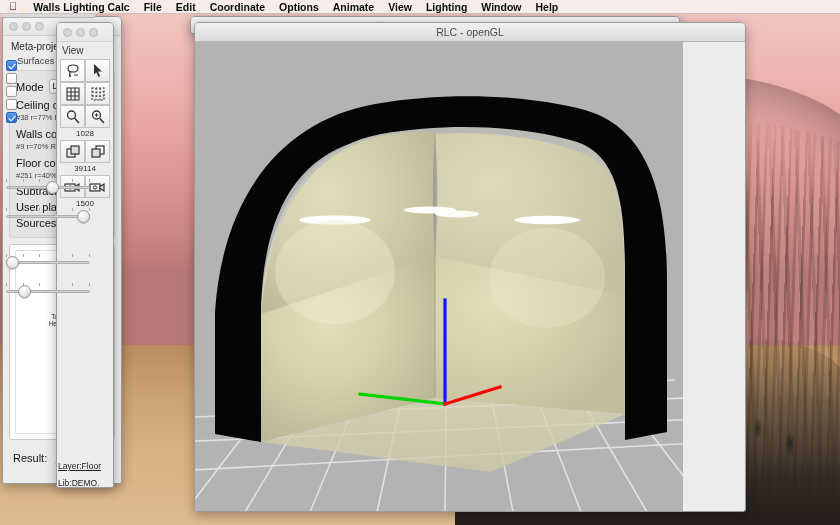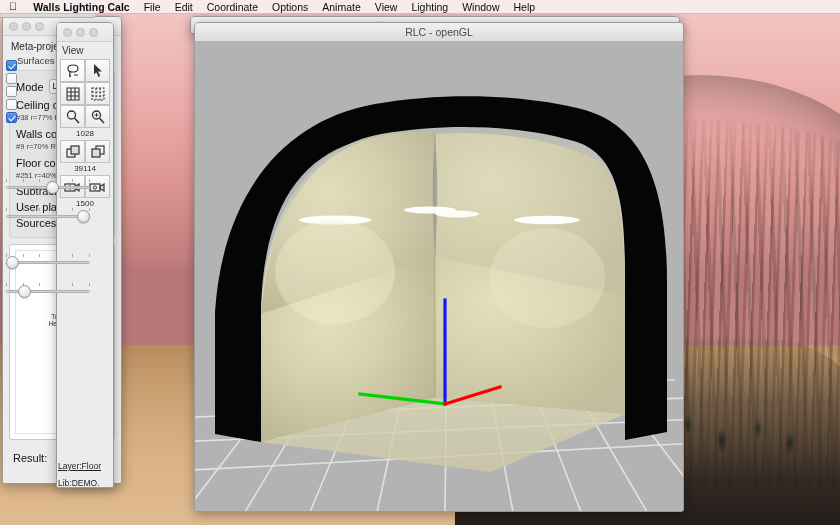--- a/index.html
+++ b/index.html
@@ -75,21 +75,21 @@
   
   #menubar {
     position: absolute; left: 0; top: 0; width: 840px; height: 14px;
     background: rgba(247,238,238,0.93);
     border-bottom: 1px solid rgba(160,150,150,0.5);
     display: flex; align-items: center;
     font-size: 10.5px; color: #0b0b0b;
     z-index: 900;
   }
   .mb-apple { padding: 0 9px 0 9px; font-size: 11px; line-height: 1; }
-  .mb-item { padding: 0 7px; white-space: nowrap; line-height: 14px; }
+  .mb-item { padding: 0 7px; white-space: nowrap; line-height: 14px; font-weight: bold; }
   .mb-item.app { font-weight: bold; }
 
   
   .win {
     position: absolute;
     background: #ececec;
     border: 1px solid #9a9a9a;
     border-radius: 5px 5px 3px 3px;
     box-shadow: 0 3px 12px rgba(0,0,0,0.32);
     overflow: hidden;
@@ -192,21 +192,21 @@
   .vp-btn.active { background: linear-gradient(180deg,#ffffff,#f5f5f5); }
   .vp-num {
     width: 100%; text-align: center; font-size: 8px; color: #2a2a2a;
     padding: 1px 0 2px 0;
   }
 
   
   #win-doc { left: 190px; top: 16px; width: 490px; height: 18px; }
 
   
-  #win-gl { left: 194px; top: 22px; width: 490px; height: 490px; }
+  #win-gl { left: 194px; top: 22px; width: 552px; height: 490px; }
   #win-gl .titlebar { background: linear-gradient(180deg,#f0f0f0 0%,#dcdcdc 100%); }
   #viewport {
     position: relative;
     width: 488px; height: 470px;
     background: #b3b3b3;
     overflow: hidden;
   }
 
   
   #viewport svg { position: absolute; left: 0; top: 0; }

